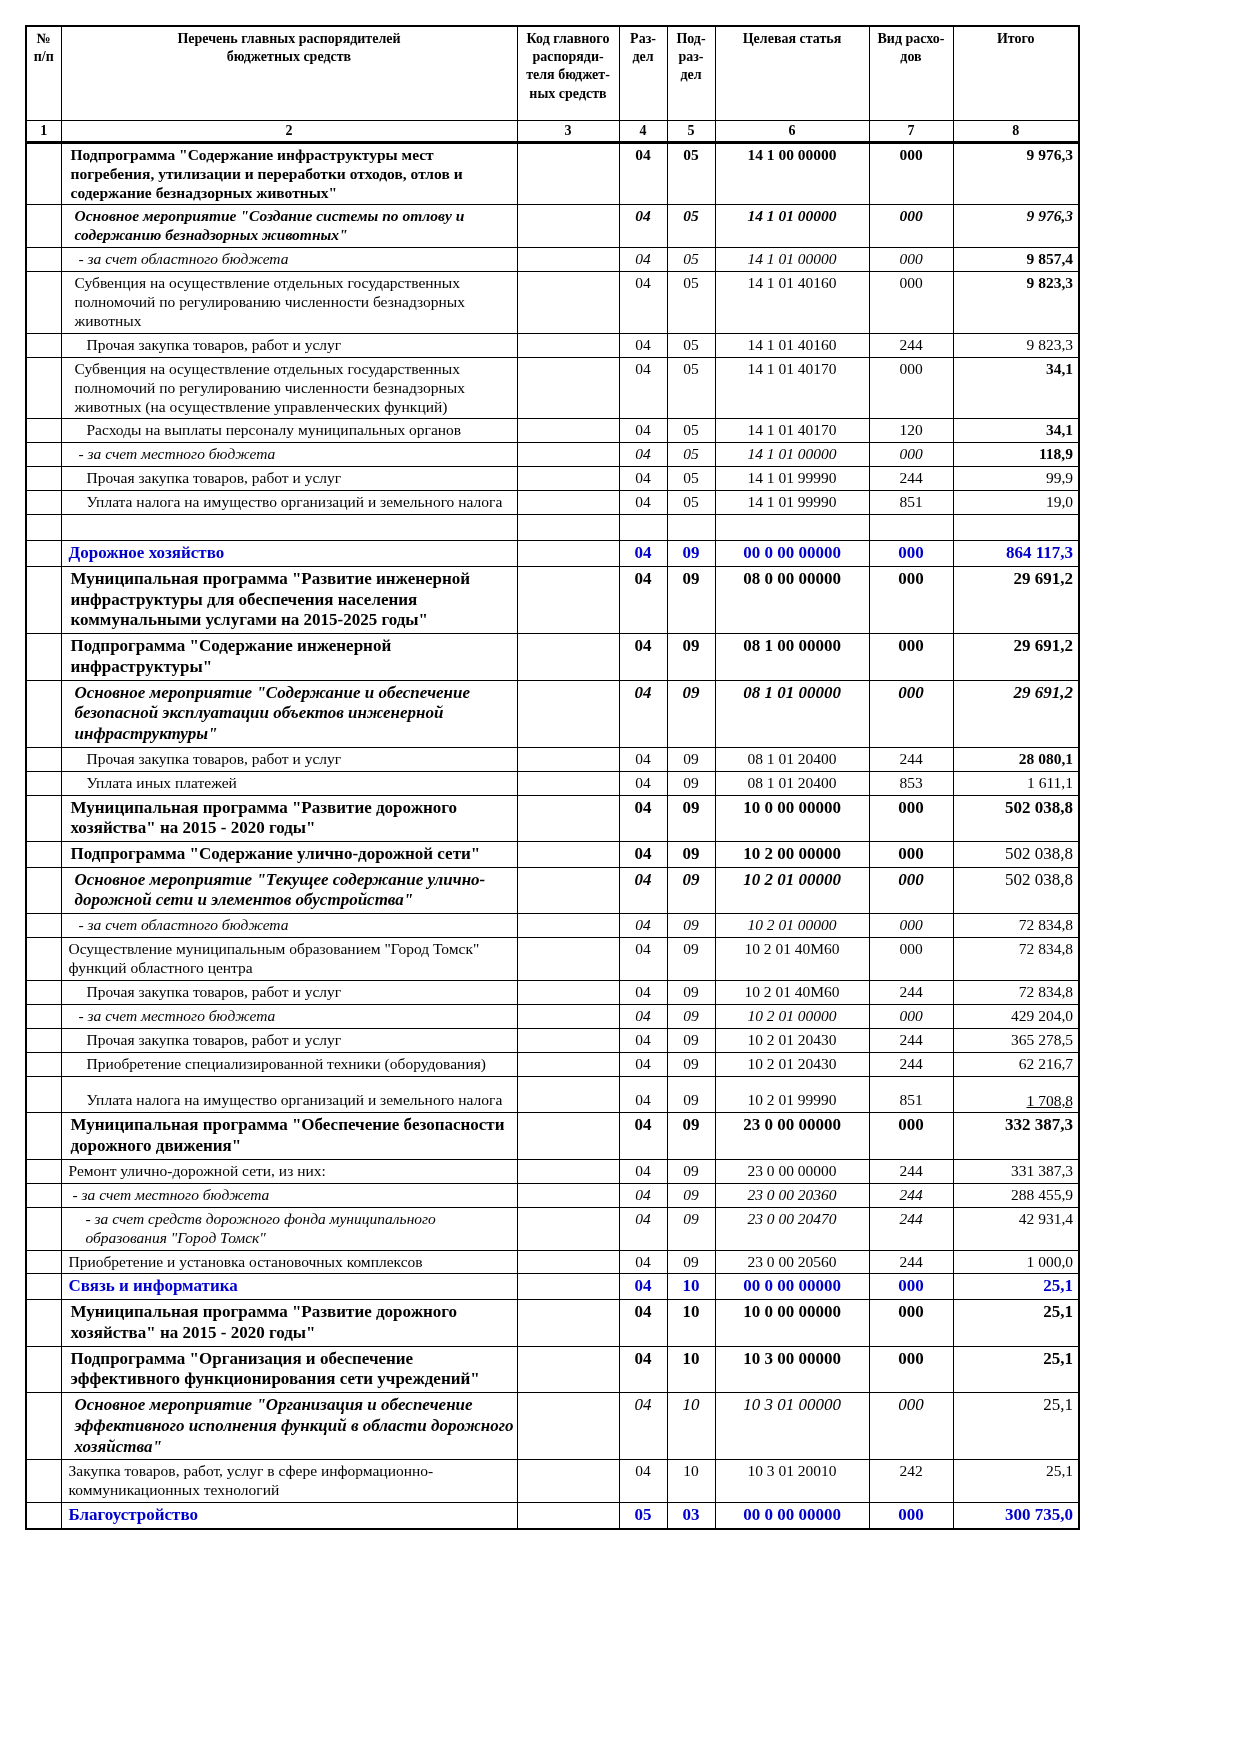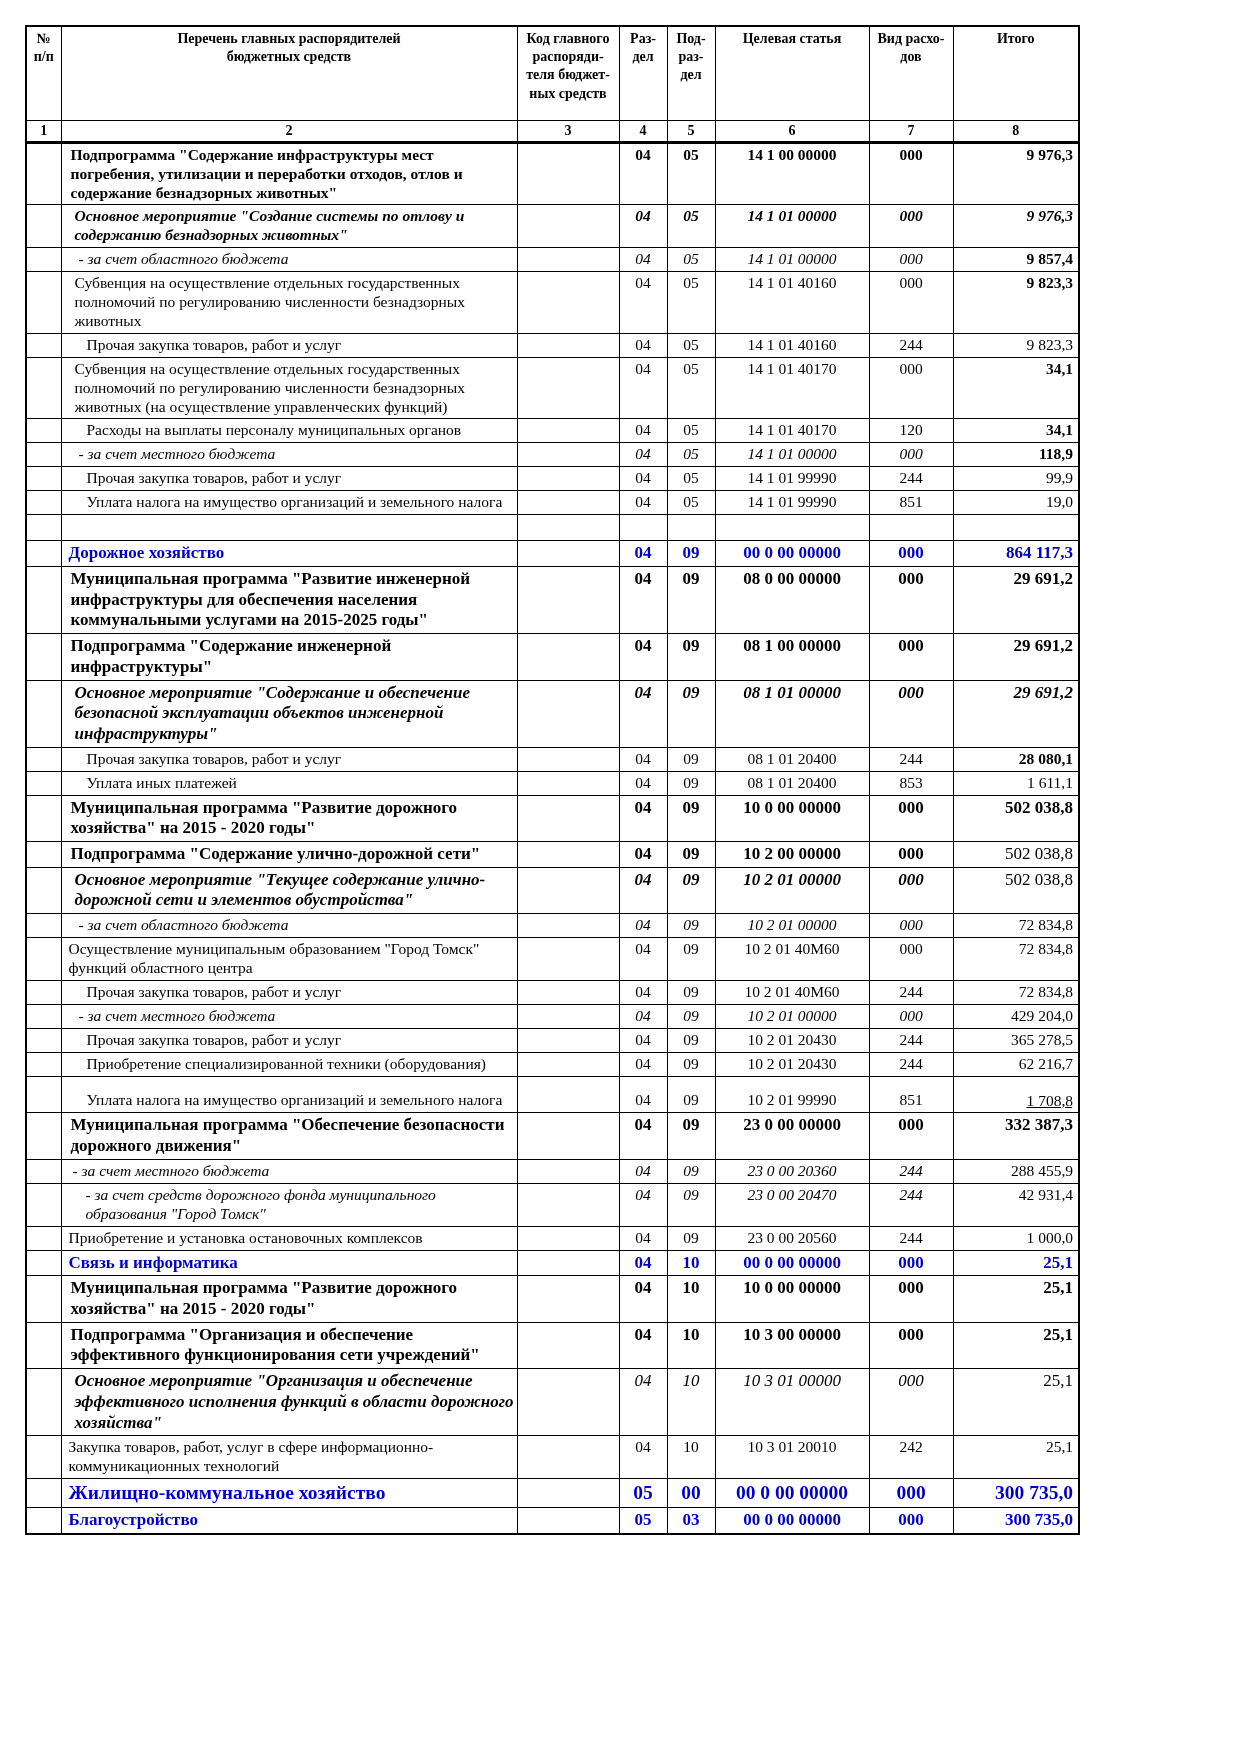--- a/index.html
+++ b/index.html
@@ -380,20 +380,30 @@
           <td class="st-b" style="padding-left: 9px;">Муниципальная программа "Обеспечение безопасности дорожного движения"</td>
           <td class="c"></td>
           <td class="c st-b">04</td>
           <td class="c st-b">09</td>
           <td class="c st-b">23 0 00 00000</td>
           <td class="c st-b">000</td>
           <td class="num-right st-b">332 387,3</td>
         </tr>
         <tr class="sz-m">
           <td class="c"></td>
+          <td class="st-n" style="padding-left: 7px;">Ремонт улично-дорожной сети, из них:</td>
+          <td class="c"></td>
+          <td class="c st-n">04</td>
+          <td class="c st-n">09</td>
+          <td class="c st-n">23 0 00 00000</td>
+          <td class="c st-n">244</td>
+          <td class="num-right st-n">331 387,3</td>
+        </tr>
+        <tr class="sz-m">
+          <td class="c"></td>
           <td class="st-i" style="padding-left: 11px;">- за счет местного бюджета</td>
           <td class="c"></td>
           <td class="c st-i">04</td>
           <td class="c st-i">09</td>
           <td class="c st-i">23 0 00 20360</td>
           <td class="c st-i">244</td>
           <td class="num-right st-n">288 455,9</td>
         </tr>
         <tr class="sz-m">
           <td class="c"></td>
@@ -457,30 +467,20 @@
         </tr>
         <tr class="sz-m">
           <td class="c"></td>
           <td class="st-n" style="padding-left: 7px;">Закупка товаров, работ, услуг в сфере информационно-коммуникационных технологий</td>
           <td class="c"></td>
           <td class="c st-n">04</td>
           <td class="c st-n">10</td>
           <td class="c st-n">10 3 01 20010</td>
           <td class="c st-n">242</td>
           <td class="num-right st-n">25,1</td>
-        </tr>
-        <tr class="sz-xl" style="color: rgb(0, 0, 204);">
-          <td class="c"></td>
-          <td class="st-b" style="padding-left: 7px;">Жилищно-коммунальное хозяйство</td>
-          <td class="c"></td>
-          <td class="c st-b">05</td>
-          <td class="c st-b">00</td>
-          <td class="c st-b">00 0 00 00000</td>
-          <td class="c st-b">000</td>
-          <td class="num-right st-b">300 735,0</td>
         </tr>
         <tr class="sz-l" style="color: rgb(0, 0, 204);">
           <td class="c"></td>
           <td class="st-b" style="padding-left: 7px;">Благоустройство</td>
           <td class="c"></td>
           <td class="c st-b">05</td>
           <td class="c st-b">03</td>
           <td class="c st-b">00 0 00 00000</td>
           <td class="c st-b">000</td>
           <td class="num-right st-b">300 735,0</td>

